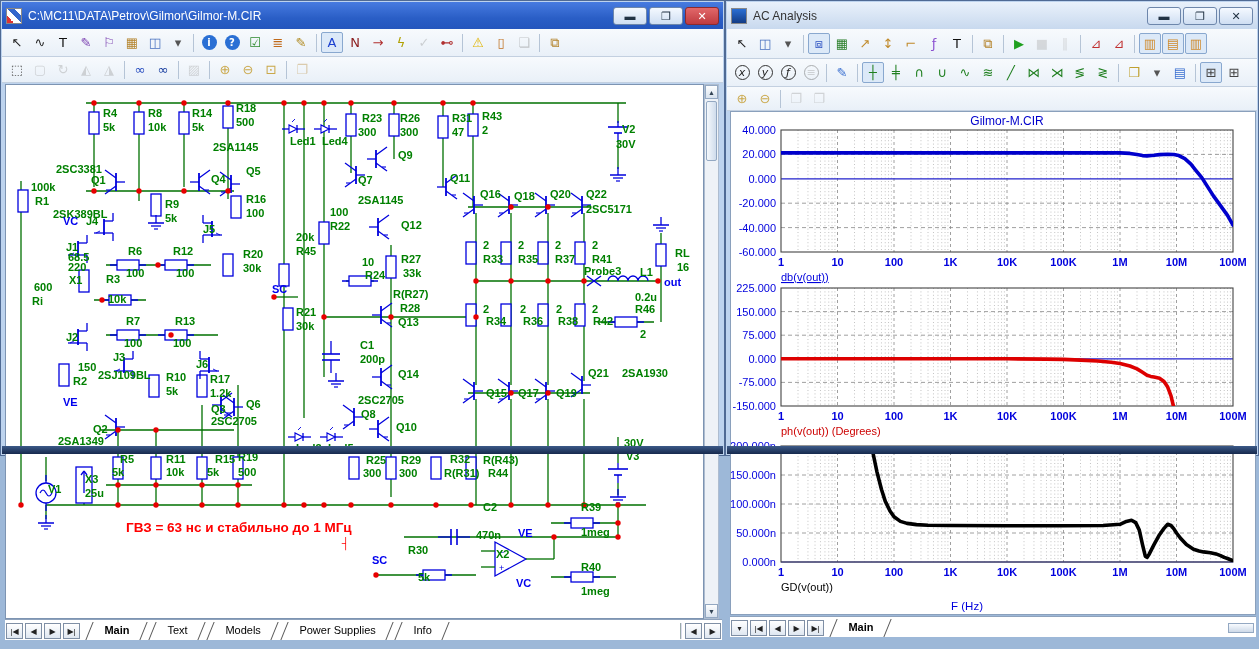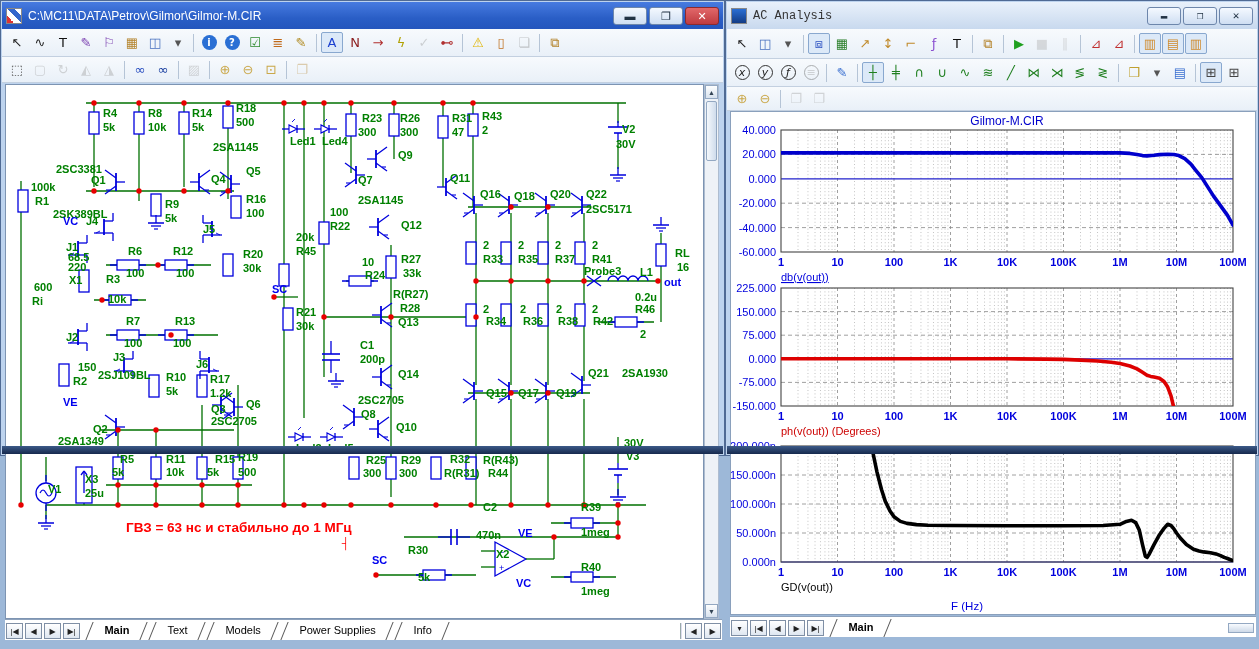--- a/index.html
+++ b/index.html
@@ -2,21 +2,21 @@
 <html><head>
 <meta charset="utf-8">
 <style>
   * { margin:0; padding:0; box-sizing:border-box; }
   html,body { width:1259px; height:649px; overflow:hidden; background:#9db8d8; font-family:"Liberation Sans",sans-serif; }
   .win { position:absolute; top:0; height:456px; background:#bdd3ee; border:1px solid #4f6a94; }
   #win-left { left:0; width:725px; }
   #win-right { left:725px; width:534px; }
   .titlebar { position:absolute; top:1px; left:1px; right:1px; height:27px; display:flex; align-items:center; padding:0 4px; }
   #win-left .titlebar { background:linear-gradient(#477be0,#2a5ec6 60%,#2456bd); color:#fff; }
-  #win-right .titlebar { background:linear-gradient(#e9f1fb,#c8d9ee); color:#333;font-family:Liberation Mono, monospace; }
+  #win-right .titlebar { background:linear-gradient(#e9f1fb,#c8d9ee); color:#333; }
   .title-text { font-size:12px; margin-left:6px; white-space:nowrap; }
   .app-icon { width:16px; height:16px; border:1px solid #888; background:
       linear-gradient(45deg,#d33 25%,#fff 25%,#fff 50%,#36c 50%,#36c 75%,#fff 75%); }
   #win-right .app-icon { background:linear-gradient(#2a6fd4,#123c86); position:relative; }
   .cap-btns { margin-left:auto; display:flex; gap:2px; }
   .cap-btn { width:34px; height:18px; border:1px solid #6d86ab; border-radius:3px;
       background:linear-gradient(#f4f9ff,#cfdef2); color:#234; font-size:11px; line-height:16px; text-align:center; }
   .cap-btn.close-active { background:linear-gradient(#e2686a,#bf3b40); color:#fff; border-color:#8c2a2e; }
   .toolbar { position:absolute; left:1px; right:1px; background:linear-gradient(#f7fafd,#e9f0f8);
       border-bottom:1px solid #c3d0e0; display:flex; align-items:center; padding:0 4px; gap:1px; }

